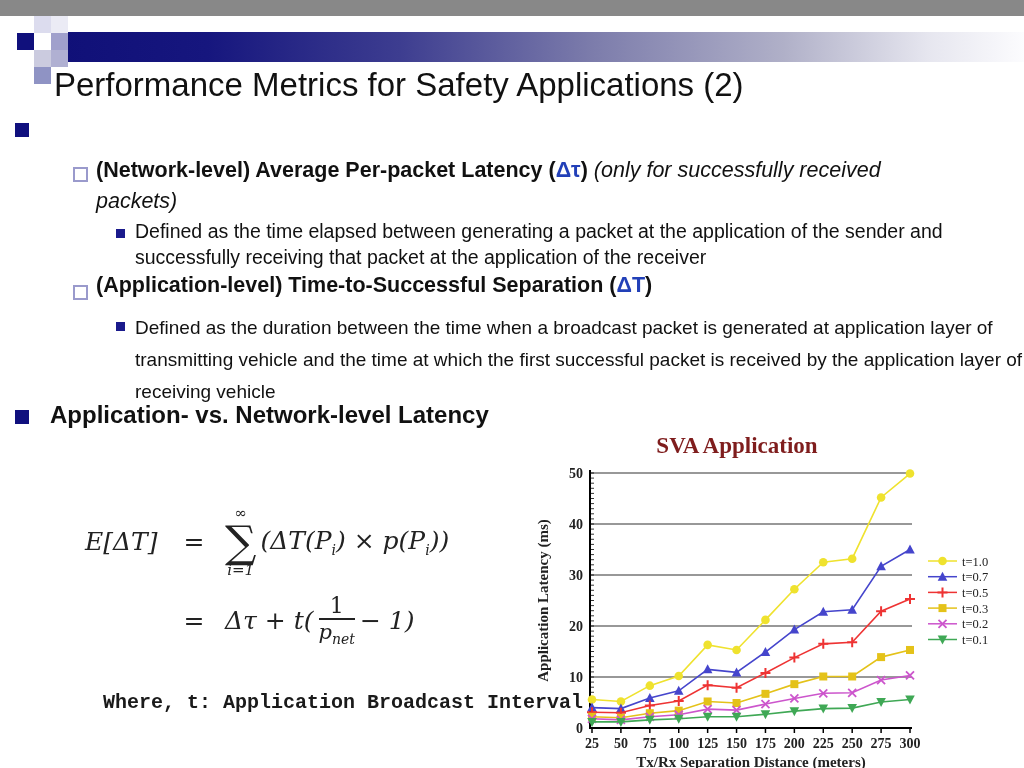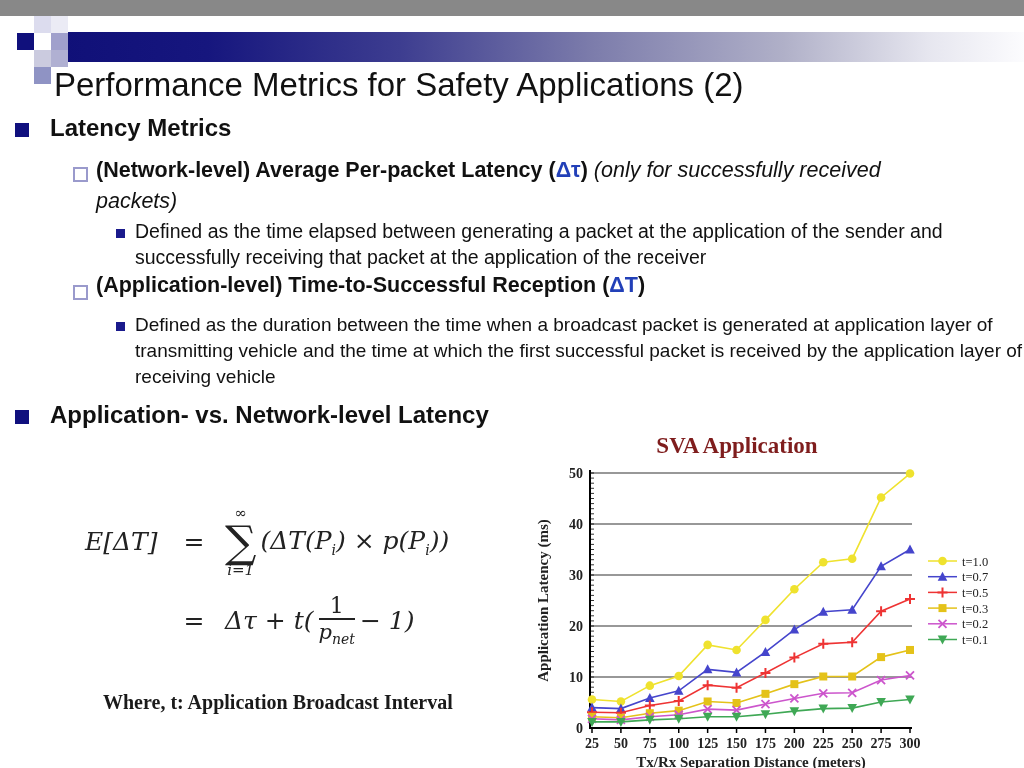--- a/index.html
+++ b/index.html
@@ -31,21 +31,21 @@
   .b2a { left:73px; top:151px; }
   .b3a { left:116px; top:213px; }
   .b2b { left:73px; top:269px; }
   .b3b { left:116px; top:306px; }
   .b1b { left:15px; top:394px; }
   .txt { position:absolute; color:#111; }
   .t1a { left:50px; top:98px;  font-size:24px; font-weight:bold; }
   .t2a { left:96px; top:139px; width:848px; font-size:21.5px; font-weight:bold; line-height:31px; }
   .t3a { left:135px; top:202px; width:860px; font-size:19.5px; line-height:26px; }
   .t2b { left:96px; top:257px; font-size:21.5px; font-weight:bold; }
-  .t3b { left:135px; top:296px; width:888px; font-size:19px; line-height:26px; }
+  .t3b { left:135px; top:296px; width:888px; font-size:19px; line-height:32px; }
   .t1b { left:50px; top:385px; font-size:24px; font-weight:bold; }
   .sym { color:#2240b8; font-weight:bold; }
   .ital { font-weight:normal; font-style:italic; }
   
   .formula {
     position:absolute; left:85px; top:490px;
     font-family:"DejaVu Serif", serif; font-style:italic; color:#222;
     display:grid; grid-template-columns:78px 62px auto; row-gap:16px; align-items:center;
     font-size:25px;
   }
@@ -54,21 +54,21 @@
   .sum-upper { font-size:15px; font-style:normal; line-height:1; }
   .sum-sigma { font-size:44px; font-style:normal; line-height:0.95; }
   .sum-lower { font-size:15px; line-height:1;text-align:center; }
   .expr { display:flex; align-items:center; }
   .formula sub { font-size:14px; }
   .frac { display:inline-flex; flex-direction:column; align-items:center; margin:0 5px; }
   .frac .num { font-size:22px; line-height:1.1; font-style:normal; }
   .frac .bar { width:100%; height:2px; background:#222; }
   .frac .den { font-size:21px; line-height:1.2; }
   
-  .where1 { position:absolute; left:103px; top:675px; font-family:Liberation Serif, serif;
+  .where1 { position:absolute; left:103px; top:675px; font-family:Liberation Mono, monospace;
             font-weight:bold; font-size:20px; color:#1a1a1a;text-align:center; }
   .where2 { position:absolute; left:174px; top:754px; font-family:"Liberation Serif", serif;
             font-weight:bold; font-size:20px; color:#15803d; }
   .where2 sub, .where1 sub { font-size:13px; }
   
   .chart-box { position:absolute; left:534px; top:417px; width:490px; height:351px; }
   .chart-title { position:absolute; left:0; top:0; width:406px; text-align:center;
                  font-family:"Liberation Serif", serif; font-weight:bold; font-size:23px; color:#7f1d1d; }
   .chart-svg { position:absolute; left:0; top:23px; }
   .chart-svg text { font-family:"Liberation Serif", serif; }
@@ -94,28 +94,27 @@
 
   <div class="page-title">Performance Metrics for Safety Applications (2)</div>
 
   <div class="marker m-l1 b1a"></div>
   <div class="marker m-l2 b2a"></div>
   <div class="marker m-l3 b3a"></div>
   <div class="marker m-l2 b2b"></div>
   <div class="marker m-l3 b3b"></div>
   <div class="marker m-l1 b1b"></div>
 
-  <div class="txt t1a">Latency Metrics</div>
 
   <div class="txt t2a"><span>(Network-level) Average Per-packet Latency (</span><span class="sym">Δτ</span><span>)</span>
     <span class="ital">(only for successfully received packets)</span></div>
 
   <div class="txt t3a">Defined as the time elapsed between generating a packet at the application of the sender and successfully receiving that packet at the application of the receiver</div>
 
-  <div class="txt t2b"><span>(Application-level) Time-to-Successful Reception (</span><span class="sym">ΔT</span><span>)</span></div>
+  <div class="txt t2b"><span>(Application-level) Time-to-Successful Separation (</span><span class="sym">ΔT</span><span>)</span></div>
 
   <div class="txt t3b">Defined as the duration between the time when a broadcast packet is generated at application layer of transmitting vehicle and the time at which the first successful packet is received by the application layer of receiving vehicle</div>
 
   <div class="txt t1b">Application- vs. Network-level Latency</div>
 
   <div class="formula">
     <span>E[ΔT]</span>
     <span class="eq">=</span>
     <span class="expr">
       <span class="sum-wrap">

